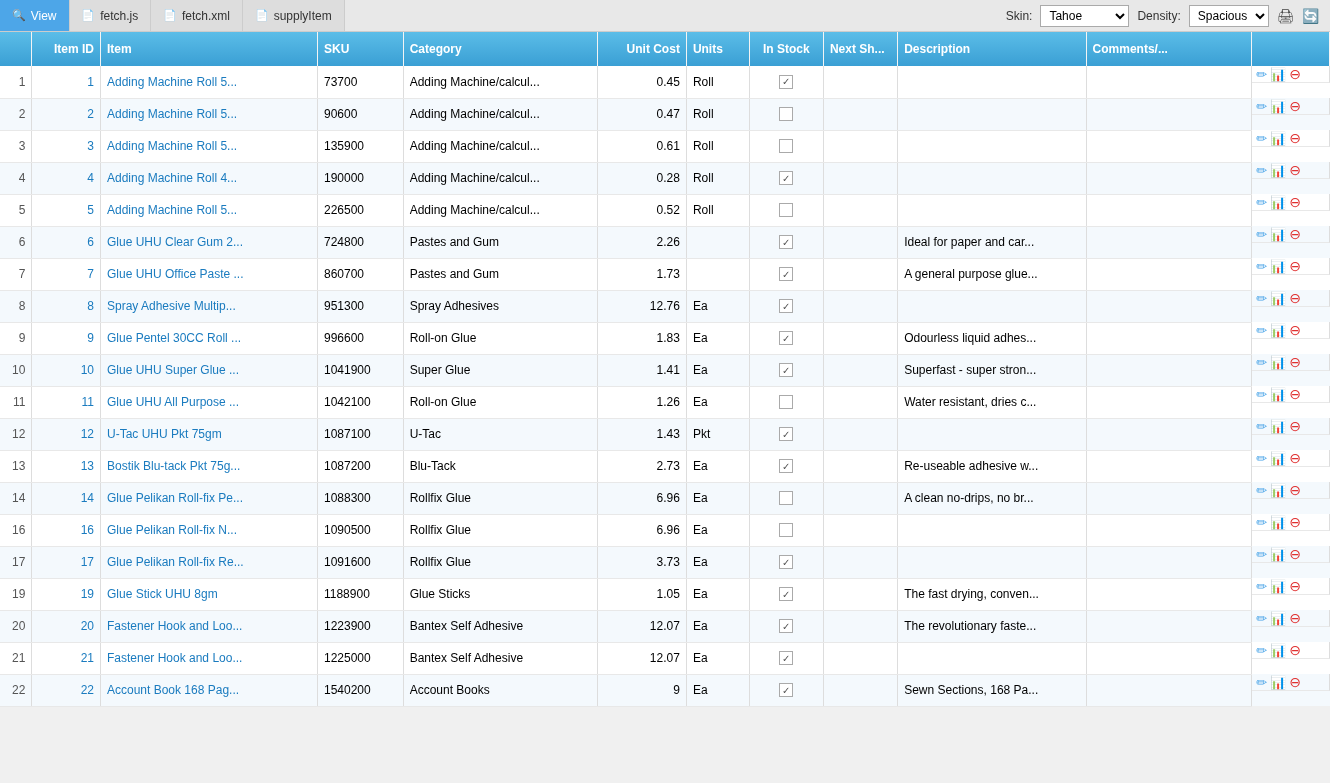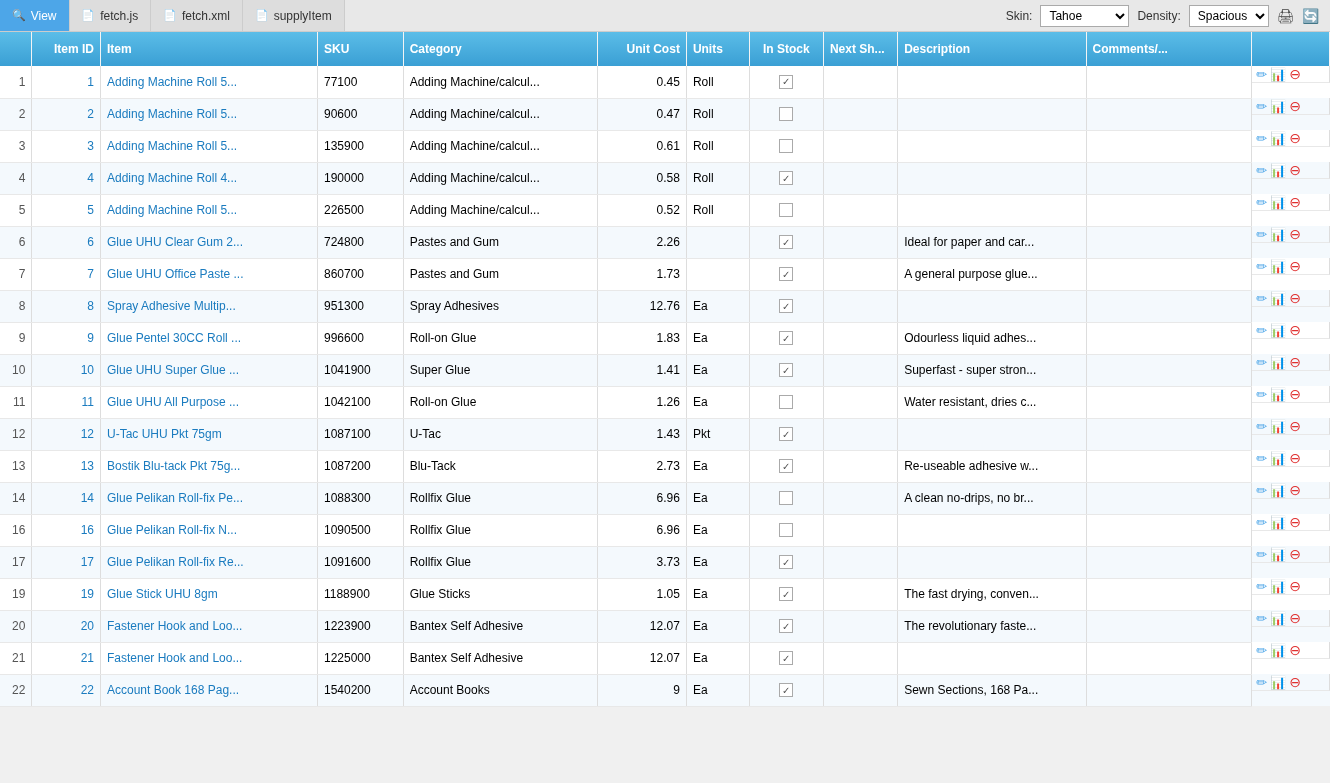--- a/index.html
+++ b/index.html
@@ -226,21 +226,21 @@
         <th>Description</th>
         <th>Comments/...</th>
         <th></th>
       </tr>
     </thead>
     <tbody id="grid-body">
     <tr>
     <td class="row-num">1</td>
     <td class="item-id">1</td>
     <td class="item-name">Adding Machine Roll 5...</td>
-    <td class="sku">77100</td>
+    <td class="sku">73700</td>
     <td class="category">Adding Machine/calcul...</td>
     <td class="unit-cost">0.45</td>
     <td class="units">Roll</td>
     <td class="in-stock">
             <div class="checkbox-cell">
               <div class="check-box checked">✓</div>
             </div>
           </td>
     <td class="next-sh"></td>
     <td class="description"></td>
@@ -294,21 +294,21 @@
       <span class="chart-icon" style="color:#f0a030">📊</span>
       <span class="delete-icon" style="color:#e03030">⊖</span>
     </td>
   </tr>
         <tr>
     <td class="row-num">4</td>
     <td class="item-id">4</td>
     <td class="item-name">Adding Machine Roll 4...</td>
     <td class="sku">190000</td>
     <td class="category">Adding Machine/calcul...</td>
-    <td class="unit-cost">0.58</td>
+    <td class="unit-cost">0.28</td>
     <td class="units">Roll</td>
     <td class="in-stock">
             <div class="checkbox-cell">
               <div class="check-box checked">✓</div>
             </div>
           </td>
     <td class="next-sh"></td>
     <td class="description"></td>
     <td class="comments"></td>
     <td style="display:flex;align-items:center;gap:3px;padding:0 4px;">

